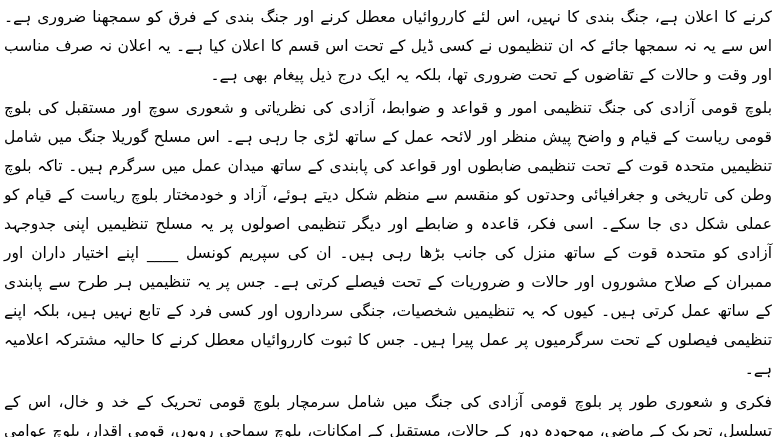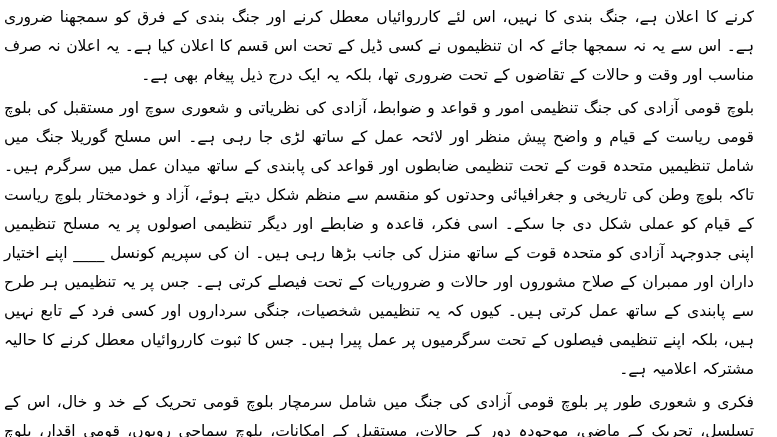--- a/index.html
+++ b/index.html
@@ -7,21 +7,21 @@
     padding: 0;
     background: #ffffff;
   }
   .page {
     width: 777px;
     height: 437px;
     box-sizing: border-box;
     background: #ffffff;
     color: #000000;
     overflow: hidden;
-    padding: 3px 23px 2px 4px;
+    padding: 3px 5px 2px 4px;
     direction: rtl;
     font-family: "DejaVu Sans", sans-serif;
   }
   .para {
     margin: 0 0 4px 0;
     font-size: 15.5px;
     line-height: 29px;
     text-align: justify;
     color: #000000;
     word-spacing: 0.5px;

